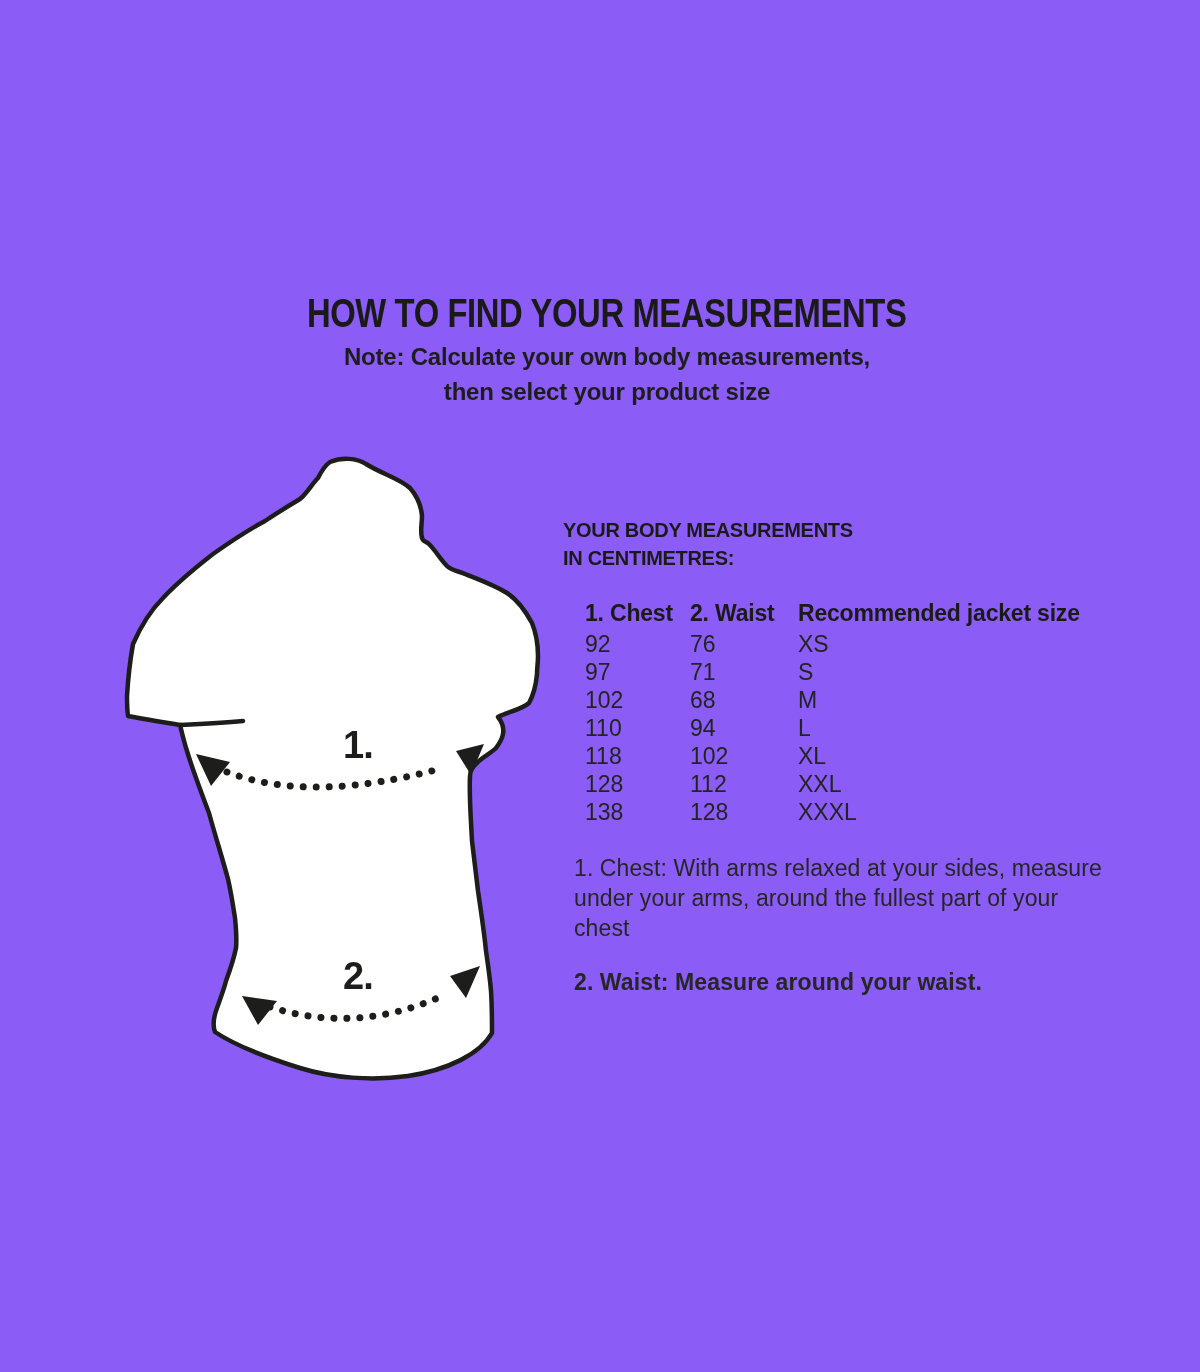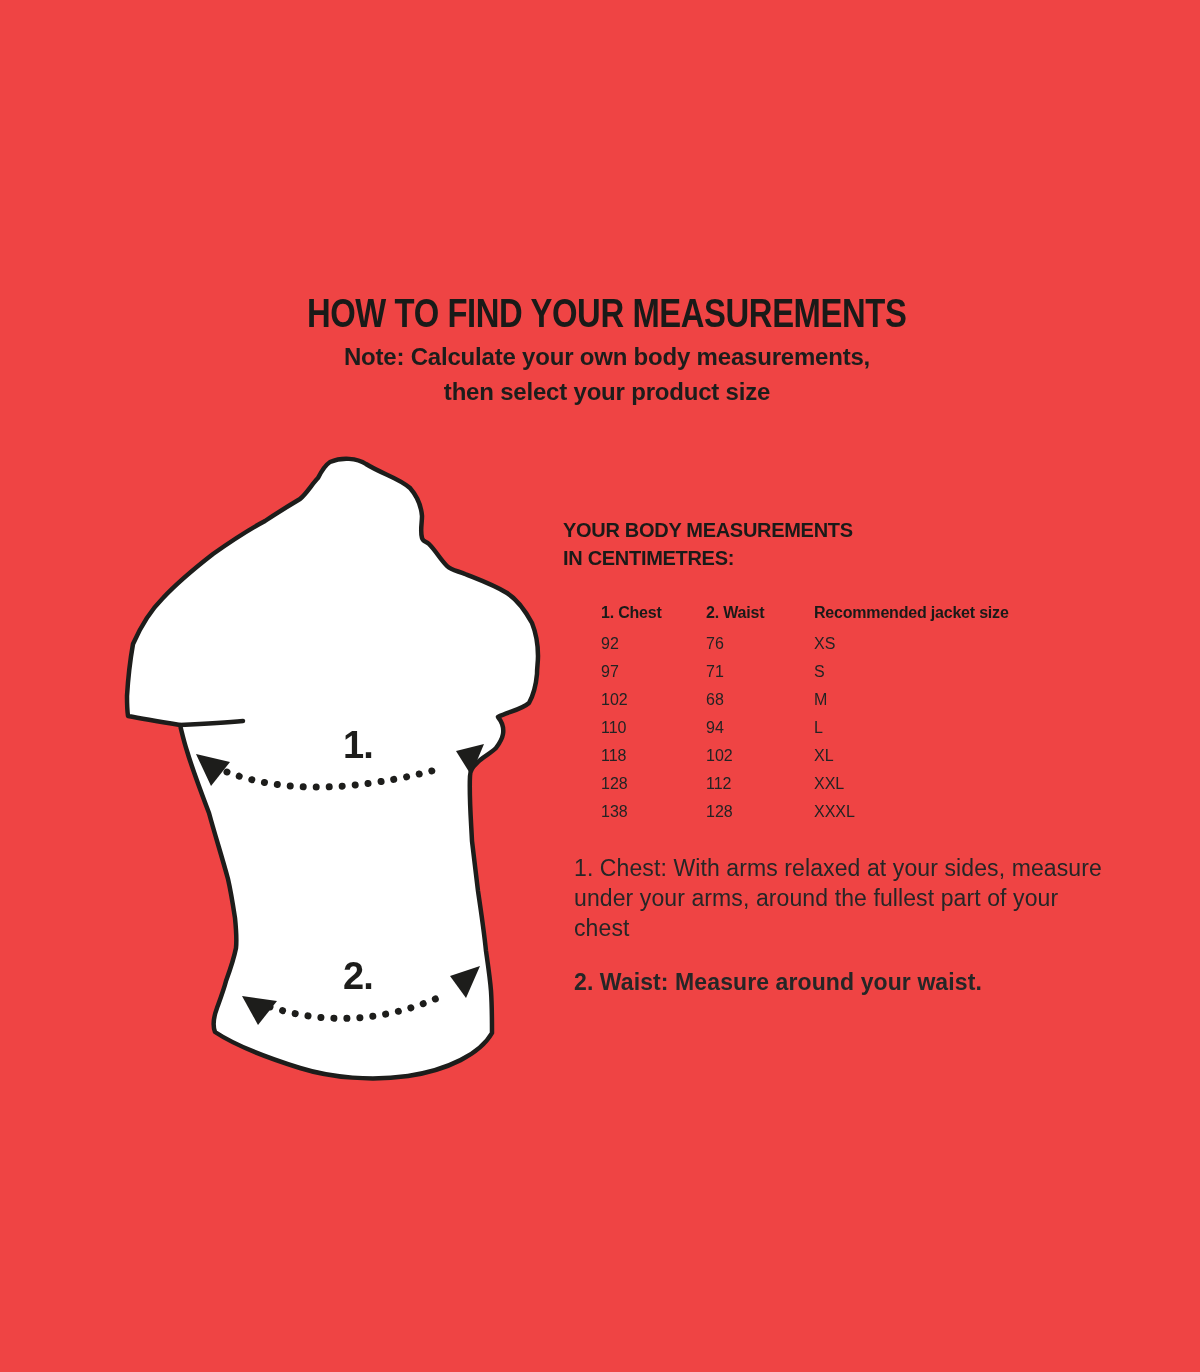--- a/index.html
+++ b/index.html
@@ -1,18 +1,18 @@
 <!DOCTYPE html>
 <html><head>
 <meta charset="utf-8">
 <style>
   html,body{margin:0;padding:0;background:#fff;}
   .canvas{
     position:relative;width:1200px;height:1372px;
-    background:#ef4444;overflow:hidden;
+    background:#8b5cf6;overflow:hidden;
     font-family:"Liberation Sans","DejaVu Sans",sans-serif;
     color:#1d1d1b;
   }
   .abs{position:absolute;}
 
   
   .header{left:7px;top:293px;width:1200px;text-align:center;}
   .title{
     display:inline-block;
     font-size:41px;font-weight:bold;line-height:41px;
@@ -37,21 +37,21 @@
   
   .m-heading{
     left:563px;top:516px;width:540px;
     font-size:20px;font-weight:bold;line-height:28px;
     letter-spacing:-0.3px;white-space:pre-line;
     color:#1a1a18;
   }
   .size-table{left:585px;top:598px;width:505px;}
   .trow{
     display:grid;grid-template-columns:105px 108px 1fr;
-    font-size:16px;line-height:28px;color:#232323;margin-left:16px;
+    font-size:23px;line-height:28px;color:#232323;
   }
   .trow.head{
     font-weight:bold;line-height:30px;margin-bottom:2px;
     letter-spacing:-0.2px;color:#1a1a18;
   }
   .para{
     left:563px;width:545px;
     font-size:23px;line-height:30px;letter-spacing:0.1px;
     white-space:pre-line;color:#262626;margin-left:11px;
   }

